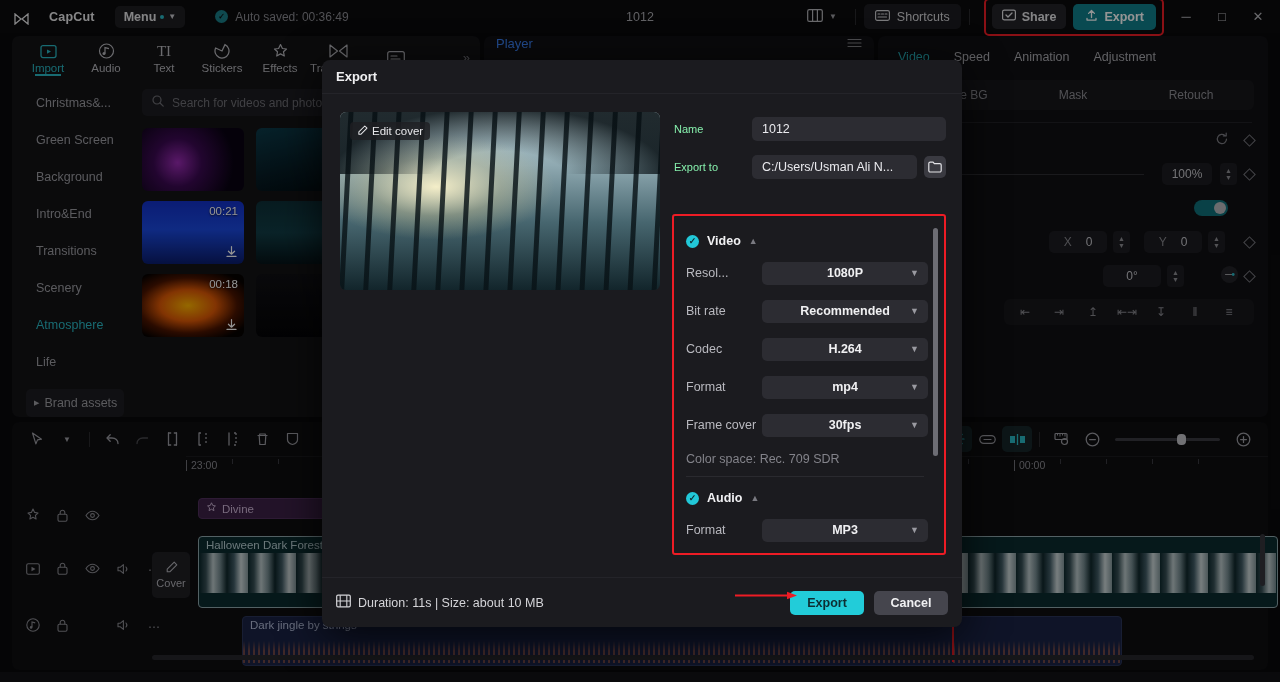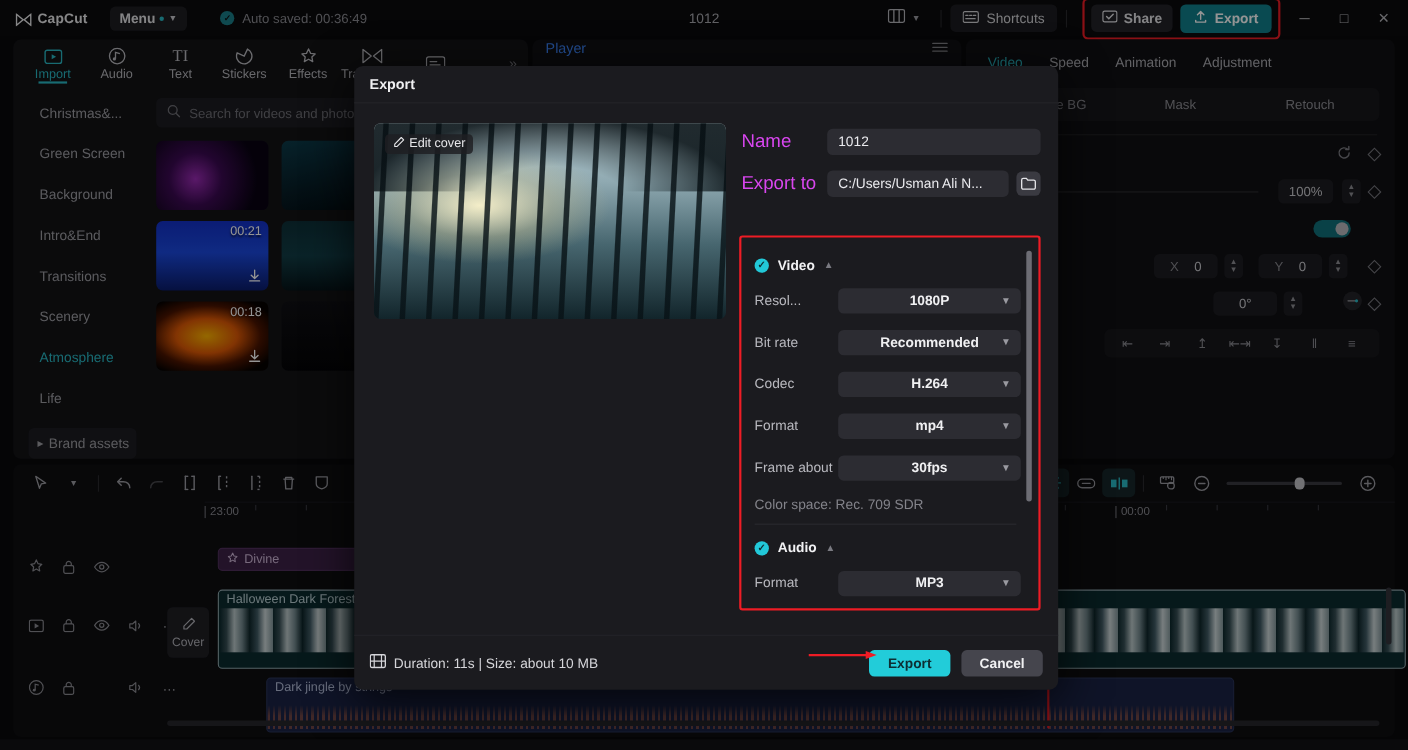--- a/index.html
+++ b/index.html
@@ -10,21 +10,21 @@
     overflow: hidden;
     color: #c9c9cc;
   }
   #app { position: relative; width: 1280px; height: 682px; background:#0a0a0c; }
 
   
   .titlebar {
     position:absolute; left:0; top:0; width:1280px; height:33px;
     background:#0b0b0d; display:flex; align-items:center;
   }
-  .logo-wrap { display:flex; align-items:center; gap:5px; margin-left:14px; }
+  .logo-wrap { display:flex; align-items:center; gap:20px; margin-left:14px; }
   .logo-mark { width:15px; height:12px; position:relative; }
   .logo-text { font-size:12.5px; font-weight:700; color:#e8e8ea; letter-spacing:.2px; }
   .menu-btn {
     margin-left:20px; height:22px; padding:0 9px; border-radius:5px;
     background:#1e1e22; display:flex; align-items:center; gap:4px;
     font-size:12.5px; font-weight:700; color:#e3e3e6; cursor:pointer;
   }
   .menu-dot { width:4px; height:4px; border-radius:50%; background:#2ab8c4; }
   .autosave { margin-left:30px; display:flex; align-items:center; gap:7px; }
   .autosave-chk {
@@ -237,21 +237,21 @@
     position:absolute;left:0;right:0;top:0;height:62px;
     background:radial-gradient(ellipse at 50% 110%, rgba(0,0,0,0) 30%, rgba(6,14,18,.85) 75%);
   }
   .edit-cover {
     position:absolute; left:10px; top:10px; height:18px; padding:0 7px; border-radius:4px;
     background:rgba(30,30,34,.82); display:flex;align-items:center;gap:4px;
     font-size:11.5px;color:#e7e7ea; cursor:pointer;
   }
   .form-col { flex:1; }
   .form-row { display:flex; align-items:center; height:34px; margin-bottom:4px; }
-  .form-lbl { width:78px; font-size:17px; color:#d946ef; }
+  .form-lbl { width:78px; font-size:11px; color:#86efac; }
   .name-input {
     flex:1; height:24px; background:#2c2c32; border-radius:5px; border:none; outline:none;
     color:#eaeaee; font-size:12.5px; padding:0 10px; font-family:"Liberation Sans",sans-serif; cursor:text;
   }
   .path-input {
     flex:1; height:24px; background:#2c2c32; border-radius:5px; display:flex; align-items:center;
     padding:0 10px; font-size:12.5px; color:#eaeaee; overflow:hidden; white-space:nowrap; cursor:text;
   }
   .folder-btn {
     width:22px;height:22px;margin-left:7px;background:#3a3a41;border-radius:5px;
@@ -898,21 +898,21 @@
             </span>
           </div>
           <div class="set-row">
             <span class="set-lbl">Format</span>
             <span class="select">
               <i style="font-style:normal;">mp4</i>
               <i class="chev" style="font-style:normal;">▼</i>
             </span>
           </div>
           <div class="set-row">
-            <span class="set-lbl">Frame about</span>
+            <span class="set-lbl">Frame cover</span>
             <span class="select">
               <i style="font-style:normal;">30fps</i>
               <i class="chev" style="font-style:normal;">▼</i>
             </span>
           </div>
 
           <div class="colorspace">Color space: Rec. 709 SDR</div>
           <div class="sec-sep"></div>
 
           <div class="sec-head" style="margin-top:8px;">

